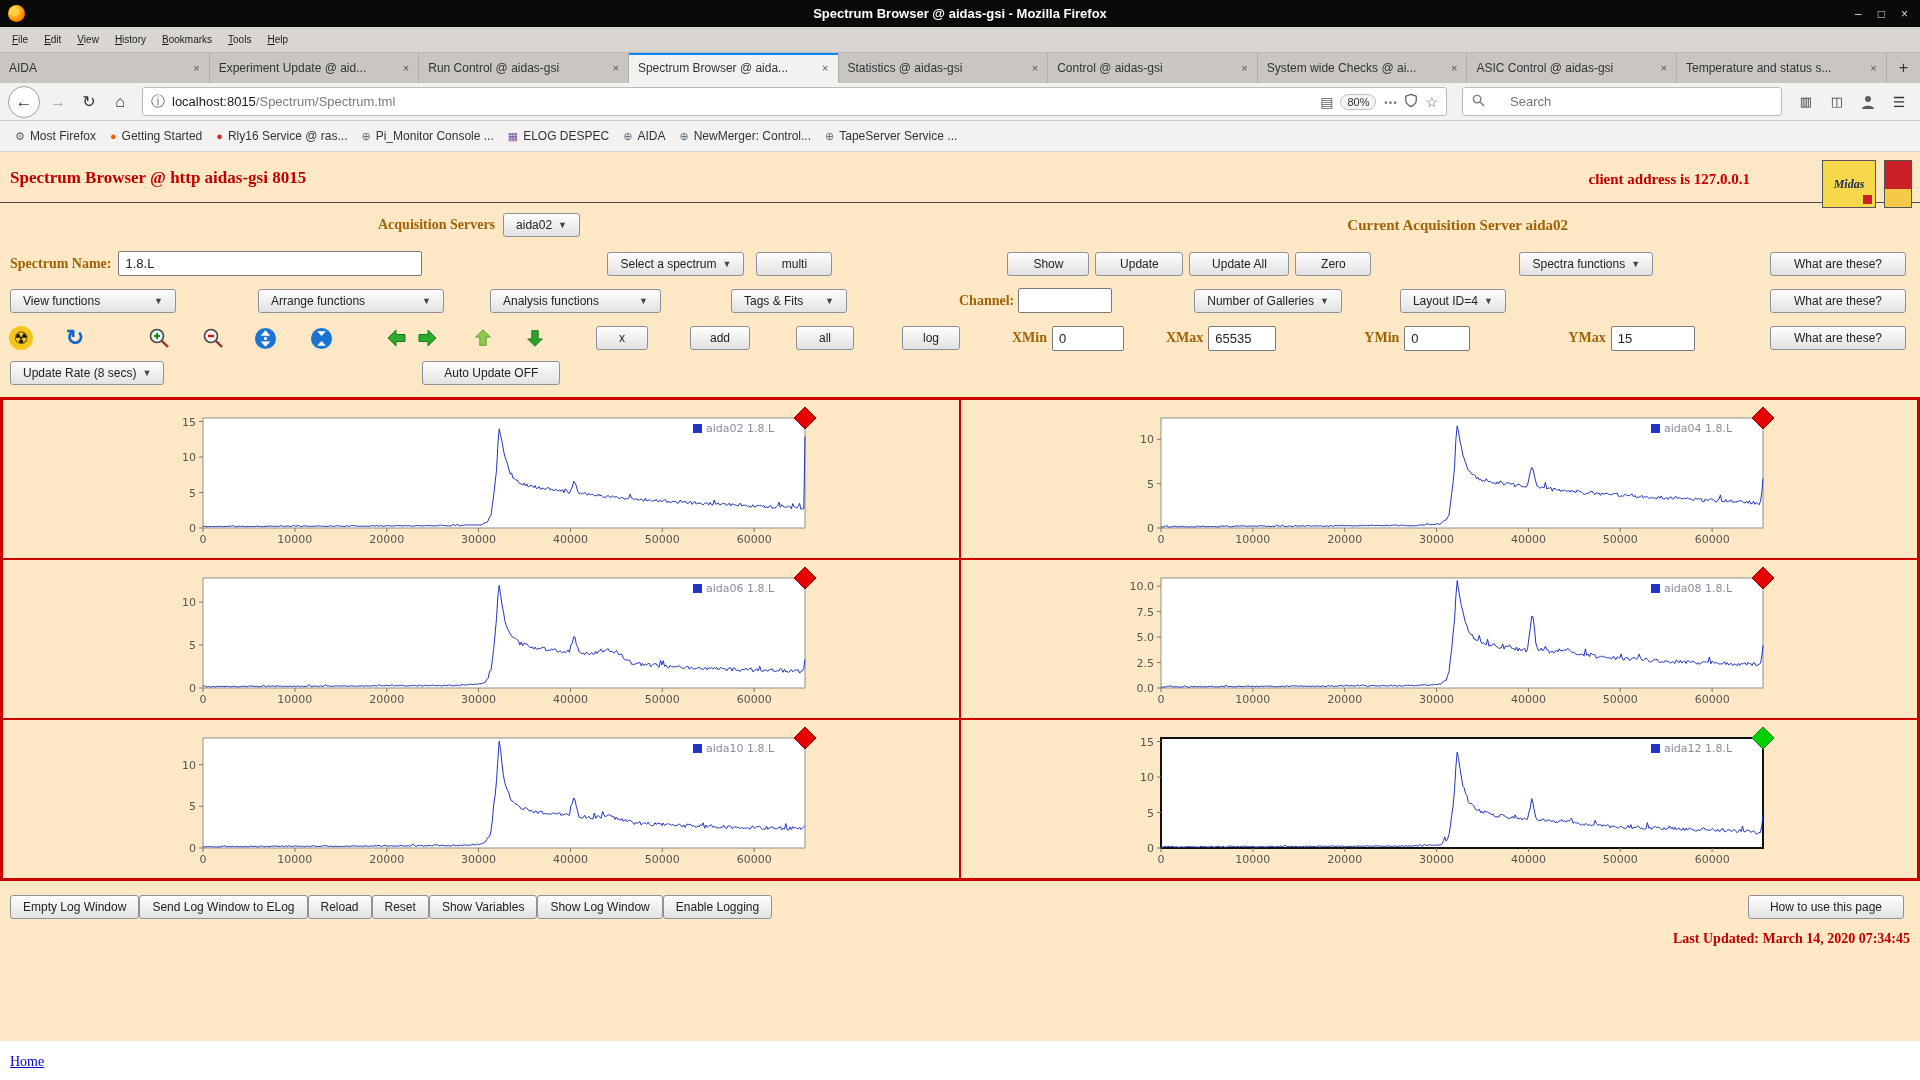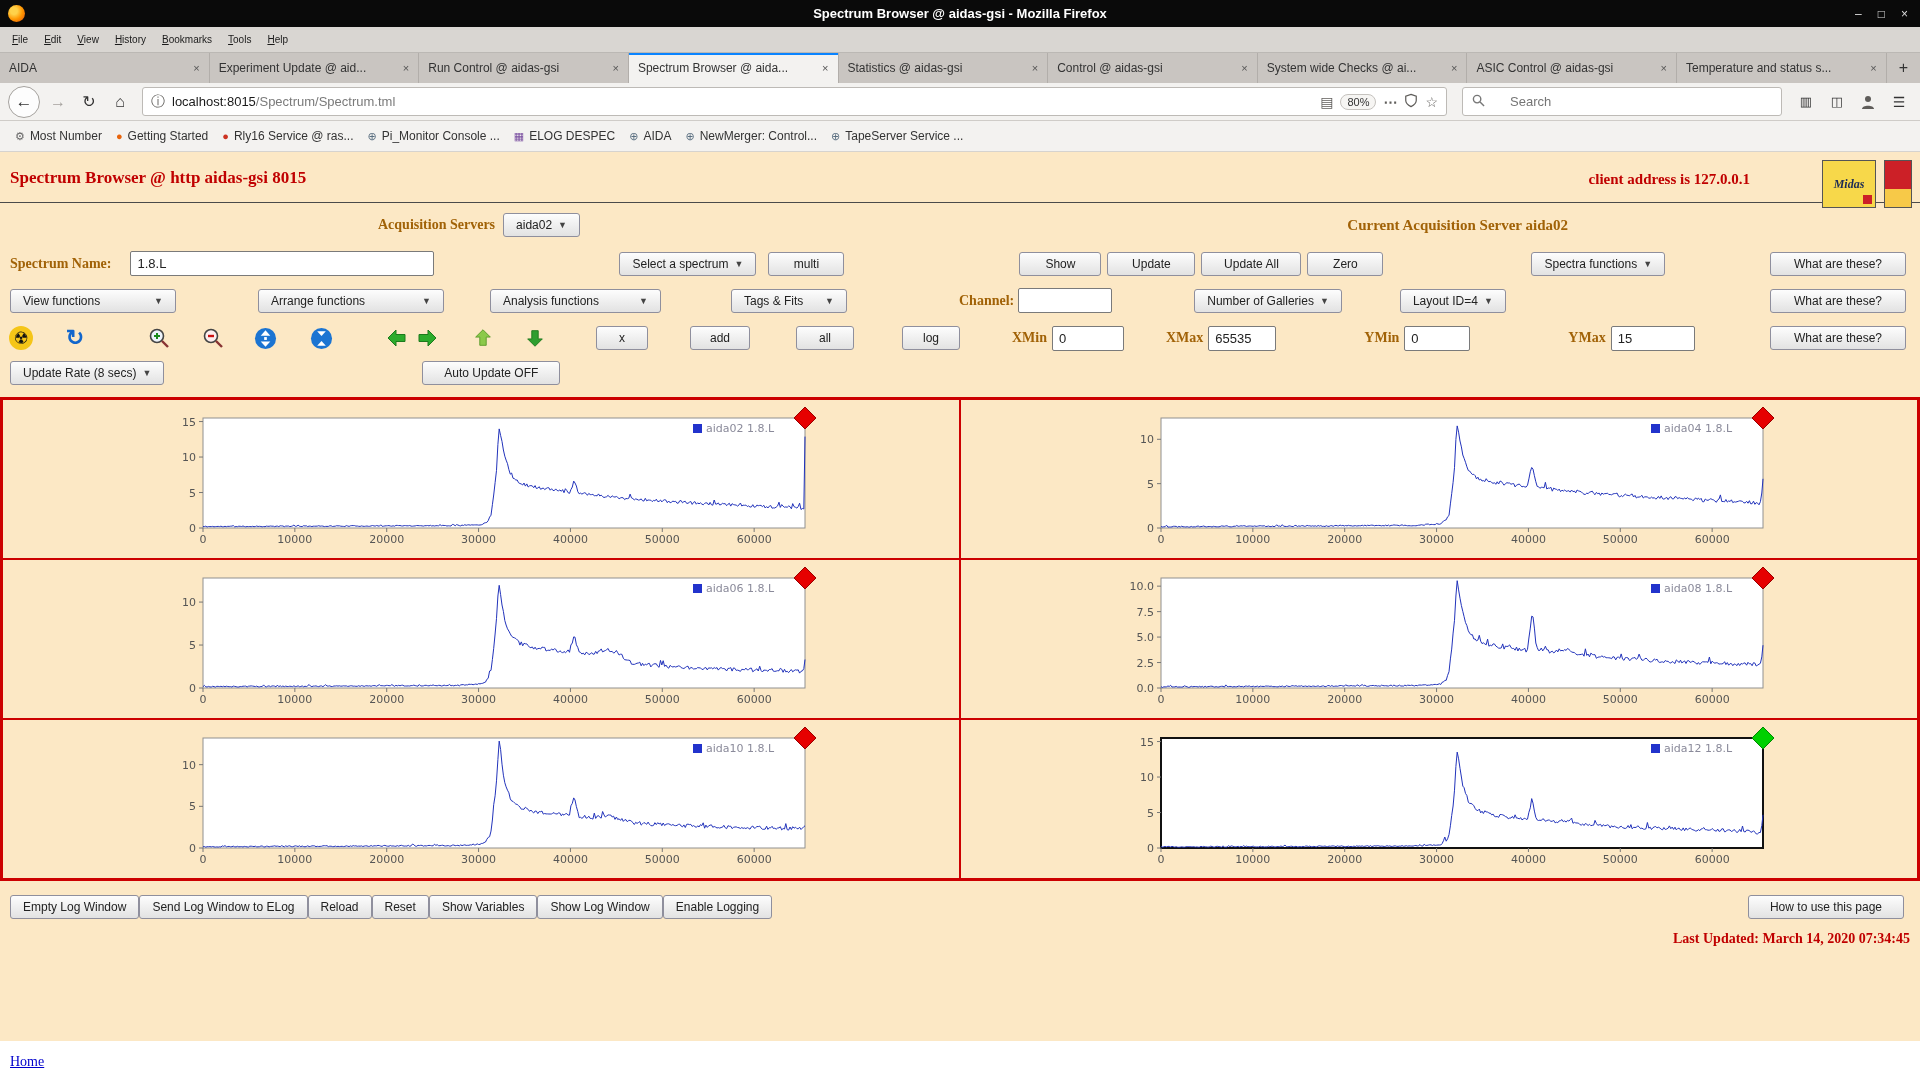--- a/index.html
+++ b/index.html
@@ -168,21 +168,21 @@
         <circle cx="8" cy="5" r="3" fill="#5f5d5a"></circle>
         <path d="M2 15 C2 10.5 14 10.5 14 15 Z" fill="#5f5d5a"></path>
       </svg>
   </span>
   <span class="navbtn" style="font-size:14px;">☰</span>
 </div>
 
 <div class="bookbar">
     <div class="bm">
       <span class="bm-ic" style="color: rgb(102, 102, 102);">⚙</span>
-      <span>Most Number</span>
+      <span>Most Firefox</span>
     </div>
     <div class="bm">
       <span class="bm-ic" style="color: rgb(232, 101, 13);">●</span>
       <span>Getting Started</span>
     </div>
     <div class="bm">
       <span class="bm-ic" style="color: rgb(204, 51, 34);">●</span>
       <span>Rly16 Service @ ras...</span>
     </div>
     <div class="bm">
@@ -228,21 +228,21 @@
     <span class="lblsm" style="margin-left:378px;">Acquisition Servers</span>
     <span class="btn sel" style="margin-left:8px;">
         <span>aida02</span>
         <span class="caret">▼</span>
       </span>
     <span class="lblsm" style="margin-left:auto;margin-right:352px;font-size:15px;">Current Acquisition Server aida02</span>
   </div>
 
   <div class="frow" style="margin-top:14px;">
     <span class="lblsm" style="margin-left:10px;">Spectrum Name:</span>
-    <input class="inp" style="margin-left: 19px; width: 290px;" value="1.8.L">
+    <input class="inp" style="margin-left: 7px; width: 290px;" value="1.8.L">
     <span class="btn sel" style="margin-left:185px;">
         <span>Select a spectrum</span>
         <span class="caret">▼</span>
       </span>
     <span class="btn" style="margin-left:12px;width:50px;">multi</span>
     <span class="btn" style="margin-left:175px;width:56px;">Show</span>
     <span class="btn" style="margin-left:6px;width:62px;">Update</span>
     <span class="btn" style="margin-left:6px;width:74px;">Update All</span>
     <span class="btn" style="margin-left:6px;width:50px;">Zero</span>
     <span class="btn sel" style="margin-left:148px;">

